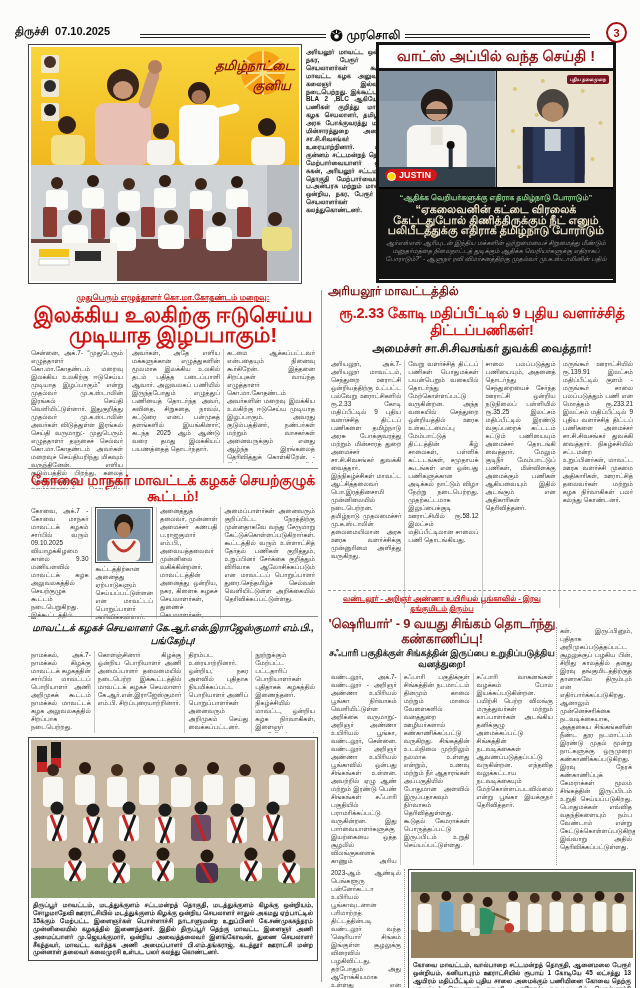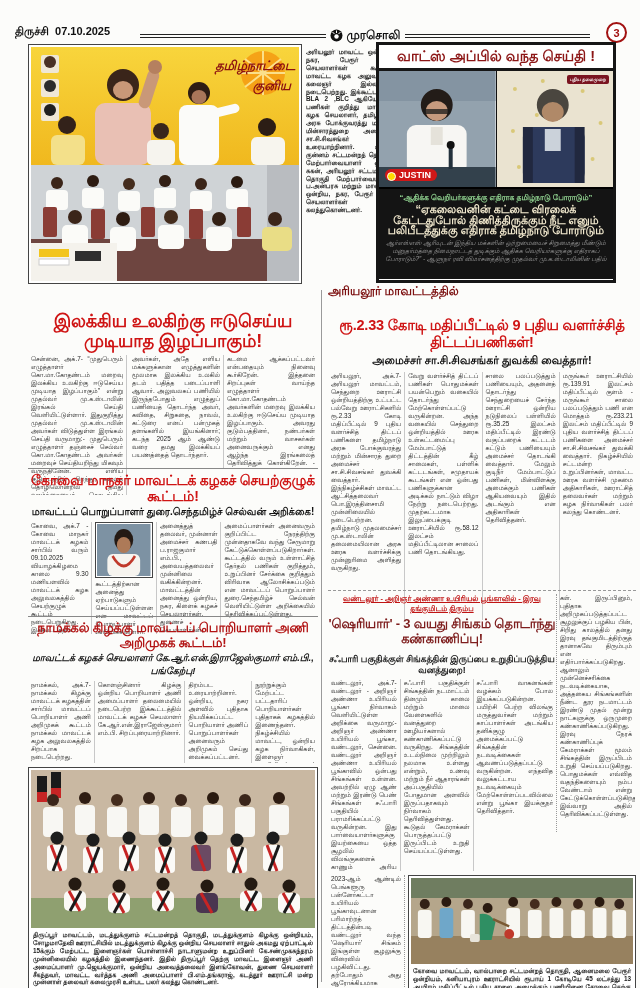--- a/index.html
+++ b/index.html
@@ -204,68 +204,67 @@
     <div class="wa-panel" style="height:92px;box-sizing:border-box;">
       <div class="wa-slogan">“ஆதிக்க வெறியர்களுக்கு எதிராக தமிழ்நாடு போராடும்”</div>
       <div class="wa-quote">“ஏகலைவனின் கட்டை விரலைக் கேட்டதுபோல் திணித்திருக்கும் நீட் எனும் பலிபீடத்துக்கு எதிராக தமிழ்நாடு போராடும்</div>
       <div class="wa-detail">ஆர்எஸ்எஸ் ஆரியுடன் இந்திய மக்களின் ஒற்றுமையைச் சிறுமைத்து மீண்டும் மனுதர்மத்தை நிலைநாட்டத் துடிக்கும் ஆதிக்க வெறியர்களுக்கு எதிராகப் போராடும்?” - ஆளுநர் ரவி விமர்சனத்திற்கு முதல்வர் மு.க.ஸ்டாலினின் பதில்</div>
     </div>
   </div>
 
   <div class="abs vrule" style="left:321px;top:290px;height:692px;"></div>
 
   <div class="abs" style="left:28px;top:293px;width:290px;">
-    <div class="headline" style="font-size:18px;line-height:20px;margin-top:18px;">இலக்கிய உலகிற்கு ஈடுசெய்ய முடியாத இழப்பாகும்!</div>
+    <div class="kicker">முதுபெரும் எழுத்தாளர் கொ.மா.கோதண்டம் மறைவு:</div>
+    <div class="headline" style="font-size:21px;line-height:20px;margin-top:2px;">இலக்கிய உலகிற்கு ஈடுசெய்ய முடியாத இழப்பாகும்!</div>
     <div style="display:flex;margin-top:4px;">
       <div class="col" style="width:92px;padding:0 3px;border-right:1px solid #c8c8c8;height:140px;overflow:hidden;">சென்னை, அக்.7- “முதுபெரும் எழுத்தாளர் கொ.மா.கோதண்டம் மறைவு இலக்கிய உலகிற்கு ஈடுசெய்ய முடியாத இழப்பாகும்” என்று முதல்வர் மு.க.ஸ்டாலின் இரங்கல் செய்தி வெளியிட்டுள்ளார். இதுகுறித்து முதல்வர் மு.க.ஸ்டாலின் அவர்கள் விடுத்துள்ள இரங்கல் செய்தி வருமாறு:- முதுபெரும் எழுத்தாளர் தஞ்சைச் செல்வர் கொ.மா.கோதண்டம் அவர்கள் மறைவுச் செய்தியறிந்து மிகவும் வருந்தினேன். எளிய குடும்பத்தில் பிறந்து, கலைத் தொழிலொன்றில் தமது வாழ்க்கையைத் தொடங்கிய திரு.கோதண்டம்</div>
       <div style="flex:1;padding-left:2px;">
         <div class="cols" style="height:114px;overflow:hidden;">
           <div class="col">அவர்கள், அதே எளிய மக்களுக்கான எழுத்துகளின் மூலமாக இலக்கிய உலகில் தடம் பதித்த படைப்பாளி ஆவார். அலுவலகப் பணியில் இருந்தபோதும் எழுத்துப் பணியைத் தொடர்ந்த அவர், கவிதை, சிறுகதை, நாவல், கட்டுரை எனப் பன்முகத் தளங்களில் இயங்கினார்; கடந்த 2025 ஆம் ஆண்டு வரை தமது இலக்கியப் பயணத்தைத் தொடர்ந்தார்.</div>
           <div class="col">கடமை ஆக்கப்பட்டவர் என்பதையும் நினைவு கூர்கிறேன். இத்தனை சிறப்புகள் வாய்ந்த எழுத்தாளர் கொ.மா.கோதண்டம் அவர்களின் மறைவு இலக்கிய உலகிற்கு ஈடுசெய்ய முடியாத இழப்பாகும். அவரது குடும்பத்தினர், நண்பர்கள் மற்றும் வாசகர்கள் அனைவருக்கும் எனது ஆழ்ந்த இரங்கலைத் தெரிவித்துக் கொள்கிறேன். - இவ்வாறு அதில் கூறப்பட்டுள்ளது.</div>
         </div>
       </div>
     </div>
   </div>
 
   <div class="abs" style="left:328px;top:284px;width:308px;">
     <div class="region-label">அரியலூர் மாவட்டத்தில்</div>
-    <div class="headline" style="font-size:14.5px;line-height:17px;margin-top:18px;">ரூ.2.33 கோடி மதிப்பீட்டில் 9 புதிய வளர்ச்சித் திட்டப்பணிகள்!</div>
+    <div class="headline" style="font-size:14.5px;line-height:17px;margin-top:6px;">ரூ.2.33 கோடி மதிப்பீட்டில் 9 புதிய வளர்ச்சித் திட்டப்பணிகள்!</div>
     <div class="subhead" style="font-size:11px;margin-top:3px;">அமைச்சர் சா.சி.சிவசங்கர் துவக்கி வைத்தார்!</div>
     <div class="cols" style="margin-top:4px;height:248px;overflow:hidden;">
       <div class="col">அரியலூர், அக்.7- அரியலூர் மாவட்டம், செந்துறை ஊராட்சி ஒன்றியத்திற்கு உட்பட்ட பல்வேறு ஊராட்சிகளில் ரூ.2.33 கோடி மதிப்பீட்டில் 9 புதிய வளர்ச்சித் திட்டப் பணிகளை தமிழ்நாடு அரசு போக்குவரத்து மற்றும் மின்சாரத் துறை அமைச்சர் சா.சி.சிவசங்கர் துவக்கி வைத்தார். இந்நிகழ்ச்சிகள் மாவட்ட ஆட்சித்தலைவர் பொ.இரத்தினசாமி முன்னிலையில் நடைபெற்றன. தமிழ்நாடு முதலமைச்சர் மு.க.ஸ்டாலின் தலைமையிலான அரசு ஊரக வளர்ச்சிக்கு முன்னுரிமை அளித்து வருகிறது.</div>
       <div class="col">வேறு வளர்ச்சித் திட்டப் பணிகள் பொதுமக்கள் பயன்பெறும் வகையில் தொடர்ந்து மேற்கொள்ளப்பட்டு வருகின்றன. அந்த வகையில் செந்துறை ஒன்றியத்தில் ஊரக உள்கட்டமைப்பு மேம்பாட்டுத் திட்டத்தின் கீழ் சாலைகள், பள்ளிக் கட்டடங்கள், சமுதாயக் கூடங்கள் என ஒன்பது பணிகளுக்கான அடிக்கல் நாட்டும் விழா நேற்று நடைபெற்றது. முதற்கட்டமாக இலுப்பைக்குடி ஊராட்சியில் ரூ.58.12 இலட்சம் மதிப்பீட்டிலான சாலைப் பணி தொடங்கியது.</div>
       <div class="col">சாலை பலப்படுத்தும் பணியையும், அதனைத் தொடர்ந்து செந்துறையைச் சேர்ந்த ஊராட்சி ஒன்றிய நடுநிலைப் பள்ளியில் ரூ.35.25 இலட்சம் மதிப்பீட்டில் இரண்டு வகுப்பறைக் கட்டடம் கட்டும் பணியையும் அமைச்சர் தொடங்கி வைத்தார். மேலும் குடிநீர் மேம்பாட்டுப் பணிகள், மின்விளக்கு அமைக்கும் பணிகள் ஆகியவையும் இதில் அடங்கும் என அதிகாரிகள் தெரிவித்தனர்.</div>
       <div class="col">மருங்கூர் ஊராட்சியில் ரூ.139.91 இலட்சம் மதிப்பீட்டில் குளம் - மருங்கூர் சாலை பலப்படுத்தும் பணி என மொத்தம் ரூ.233.21 இலட்சம் மதிப்பீட்டில் 9 புதிய வளர்ச்சித் திட்டப் பணிகளை அமைச்சர் சா.சி.சிவசங்கர் துவக்கி வைத்தார். நிகழ்ச்சியில் சட்டமன்ற உறுப்பினர்கள், மாவட்ட ஊரக வளர்ச்சி முகமை அதிகாரிகள், ஊராட்சித் தலைவர்கள் மற்றும் கழக நிர்வாகிகள் பலர் கலந்து கொண்டனர்.</div>
     </div>
   </div>
 
   <div class="abs" style="left:28px;top:468px;width:290px;border-top:1px solid #888;padding-top:3px;">
     <div class="headline" style="font-size:14px;line-height:16px;">கோவை மாநகர் மாவட்டக் கழகச் செயற்குழுக் கூட்டம்!</div>
-    <div class="subhead" style="font-size:10px;margin-top:2px;">மாவட்டப் பொறுப்பாளர் துரை.செந்தமிழ்ச் செல்வன் அறிக்கை!</div>
     <div class="cols" style="margin-top:3px;height:112px;overflow:hidden;">
       <div class="col">கோவை, அக்.7 - கோவை மாநகர் மாவட்டக் கழகம் சார்பில் வரும் 09.10.2025 வியாழக்கிழமை காலை 9.30 மணியளவில் மாவட்டக் கழக அலுவலகத்தில் செயற்குழுக் கூட்டம் நடைபெறுகிறது. இக்கூட்டத்தில் மாவட்டக் கழகப் பொறுப்பாளர் துரை.செந்தமிழ்ச் செல்வன் தலைமை தாங்குகிறார்.</div>
       <div class="col" style="display:flex;flex-direction:column;gap:2px;">
         <span class="photobox" style="display:block;padding:1px;">
           <svg width="100%" height="52" viewBox="0 0 62 52" preserveAspectRatio="none">
             <rect width="62" height="52" fill="#7d92a3"></rect>
             <circle cx="31" cy="16" r="11" fill="#241a14"></circle>
             <ellipse cx="31" cy="21" rx="8" ry="8" fill="#ad7a58"></ellipse>
             <rect x="12" y="30" width="38" height="22" rx="6" fill="#f6f4ef"></rect>
             <path d="M18 32 Q31 52 44 32" stroke="#c0392b" stroke-width="3" fill="none"></path>
           </svg>
         </span>
         <span class="col" style="display:block;">கூட்டத்திற்கான அனைத்து ஏற்பாடுகளும் செய்யப்பட்டுள்ளன என மாவட்டப் பொறுப்பாளர் அறிவித்துள்ளார்.</span>
       </div>
       <div class="col">அனைத்துத் தலைவர், முன்னாள் அமைச்சர் கணபதி ப.ராஜகுமார் எம்.பி., அவையத்தலைவர் முன்னிலை வகிக்கின்றனர். மாவட்டத்தின் அனைத்து ஒன்றிய, நகர, கிளைக் கழகச் செயலாளர்கள், துணைச் செயலாளர்கள், பேரவைக் குழு உறுப்பினர்கள் தவறாமல் கலந்துகொள்ள வேண்டும்.</div>
       <div class="col">அமைப்பாளர்கள் அனைவரும் குறிப்பிட்ட நேரத்திற்கு முன்னதாகவே வந்து சேருமாறு கேட்டுக்கொள்ளப்படுகிறார்கள். கூட்டத்தில் வரும் உள்ளாட்சித் தேர்தல் பணிகள் குறித்தும், உறுப்பினர் சேர்க்கை குறித்தும் விரிவாக ஆலோசிக்கப்படும் என மாவட்டப் பொறுப்பாளர் துரை.செந்தமிழ்ச் செல்வன் வெளியிட்டுள்ள அறிக்கையில் தெரிவிக்கப்பட்டுள்ளது.</div>
     </div>
   </div>
 
   <div class="abs" style="left:28px;top:616px;width:290px;border-top:1px solid #888;padding-top:3px;">
-    <div class="headline" style="font-size:13px;line-height:15px;color:#b21414;">நாமக்கல் கிழக்கு மாவட்டப் பொறியாளர் அணி அறிமுகக் கூட்டம்!</div>
     <div class="subhead" style="font-size:9.5px;margin-top:2px;font-style:italic;">மாவட்டக் கழகச் செயலாளர் கே.ஆர்.என்.இராஜேஸ்குமார் எம்.பி., பங்கேற்பு!</div>
     <div class="cols" style="margin-top:3px;height:82px;overflow:hidden;">
       <div class="col">நாமக்கல், அக்.7- நாமக்கல் கிழக்கு மாவட்டக் கழகத்தின் சார்பில் மாவட்டப் பொறியாளர் அணி அறிமுகக் கூட்டம் நாமக்கல் மாவட்டக் கழக அலுவலகத்தில் சிறப்பாக நடைபெற்றது.</div>
       <div class="col">கொளஞ்சினார் கிழக்கு ஒன்றிய பொறியாளர் அணி அமைப்பாளர் தலைமையில் நடைபெற்ற இக்கூட்டத்தில் மாவட்டக் கழகச் செயலாளர் கே.ஆர்.என்.இராஜேஸ்குமார் எம்.பி. சிறப்புரையாற்றினார்.</div>
       <div class="col">திறம்பட உரையாற்றினார். ஒன்றிய, நகர அளவில் புதிதாக நியமிக்கப்பட்ட பொறியாளர் அணிப் பொறுப்பாளர்கள் அனைவரும் அறிமுகம் செய்து வைக்கப்பட்டனர்.</div>
       <div class="col">நூற்றுக்கும் மேற்பட்ட பட்டதாரிப் பொறியாளர்கள் புதிதாகக் கழகத்தில் இணைந்தனர். நிகழ்ச்சியில் மாவட்ட, ஒன்றிய கழக நிர்வாகிகள், இளைஞர் அணியினர் பலர் கலந்து கொண்டனர்.</div>
     </div>
     <div class="photobox" style="margin-top:4px;">
       <svg width="100%" height="158" viewBox="0 0 284 158" preserveAspectRatio="none">
         <rect width="284" height="158" fill="#c9b8a2"></rect>
@@ -378,25 +377,25 @@
               <path d="M4 13 L15 33" stroke="#c62424" stroke-width="3"></path>
               <path d="M16 13 L5 33" stroke="#1a1a1a" stroke-width="3"></path>
             </g>
         </g>
       </svg>
       <div class="cap" style="padding:3px 2px 2px;">திருப்பூர் மாவட்டம், மடத்துக்குளம் சட்டமன்றத் தொகுதி, மடத்துக்குளம் கிழக்கு ஒன்றியம், சோழமாதேவி ஊராட்சியில் மடத்துக்குளம் கிழக்கு ஒன்றிய செயலாளர் சாதுல் அகமது ஏற்பாட்டில் 15க்கும் மேற்பட்ட இளைஞர்கள் பொள்ளாச்சி நாடாளுமன்ற உறுப்பினர் கே.சண்முகசுந்தரம் முன்னிலையில் கழகத்தில் இணைந்தனர். இதில் திருப்பூர் தெற்கு மாவட்ட இளைஞர் அணி அமைப்பாளர் மு.ஜெயக்குமார், ஒன்றிய அவைத்தலைவர் இளங்கோவன், துணை செயலாளர் சீகந்தவர், மாவட்ட வர்த்தக அணி அமைப்பாளர் பி.எம்.தங்கராஜ், கடத்தூர் ஊராட்சி மன்ற முன்னாள் தலைவர் கலைமுரசி உள்பட பலர் கலந்து கொண்டனர்.</div>
     </div>
   </div>
 
   <div class="abs" style="left:328px;top:590px;width:308px;border-top:1px dashed #999;padding-top:3px;">
-    <div style="display:flex;">
+    <div style="display:flex;align-items:flex-end;">
       <div style="width:228px;">
         <div class="kicker" style="font-size:7.4px;">வண்டலூர் - அறிஞர் அண்ணா உயிரியல் பூங்காவில் - இரவு தங்குமிடம் திரும்ப</div>
-        <div class="headline" style="font-size:13px;line-height:15px;color:#7e1d1d;margin-top:2px;">'ஷெரியார்' - 3 வயது சிங்கம் தொடர்ந்து கண்காணிப்பு!</div>
-        <div class="subhead" style="font-size:8.8px;margin-top:8px;">சஃபாரி பகுதிக்குள் சிங்கத்தின் இருப்பை உறுதிப்படுத்திய வனத்துறை!</div>
+        <div class="headline" style="font-size:13px;line-height:15px;color:#7e1d1d;margin-top:2px;">'ஷெரியார்' - 9 வயது சிங்கம் தொடர்ந்து கண்காணிப்பு!</div>
+        <div class="subhead" style="font-size:8.8px;margin-top:2px;">சஃபாரி பகுதிக்குள் சிங்கத்தின் இருப்பை உறுதிப்படுத்திய வனத்துறை!</div>
         <div class="cols" style="margin-top:3px;height:192px;overflow:hidden;">
           <div class="col">வண்டலூர், அக்.7- வண்டலூர் - அறிஞர் அண்ணா உயிரியல் பூங்கா நிர்வாகம் வெளியிட்டுள்ள அறிக்கை வருமாறு:- அறிஞர் அண்ணா உயிரியல் பூங்கா, வண்டலூர், சென்னை. வண்டலூர் அறிஞர் அண்ணா உயிரியல் பூங்காவில் ஒன்பது சிங்கங்கள் உள்ளன. அவற்றில் ஏழு ஆண் மற்றும் இரண்டு பெண் சிங்கங்கள் சஃபாரி பகுதியில் பராமரிக்கப்பட்டு வருகின்றன. இது பார்வையாளர்களுக்கு இயற்கையை ஒத்த சூழலில் விலங்குகளைக் காணும் அரிய வாய்ப்பை வழங்குகிறது. இரவு நேரங்களில் சிங்கங்கள் தங்குமிடங்களுக்குத் திரும்ப அழைக்கப்படுவது வழக்கம். இருந்தும், ஐந்து வயதான 'ஷெரியார்' எனும் ஆண் சிங்கம் கடந்த சில நாட்களாக இரவு தங்குமிடம் திரும்பாமல் சஃபாரி காட்டுப் பகுதிக்குள்ளேயே தங்கியுள்ளது. 2023-ஆம் ஆண்டு பெங்களூரு பன்னேர்கட்டா உயிரியல் பூங்காவிலிருந்து விலங்குப் பரிமாற்றத் திட்டத்தின் கீழ் இங்கு கொண்டுவரப்பட்டது.</div>
           <div class="col">சஃபாரி பகுதிக்குள் சிங்கத்தின் நடமாட்டம் தினமும் காலை மற்றும் மாலை வேளைகளில் வனத்துறை ஊழியர்களால் கண்காணிக்கப்பட்டு வருகிறது. சிங்கத்தின் உடல்நிலை முற்றிலும் நலமாக உள்ளது என்றும், உணவு மற்றும் நீர் ஆதாரங்கள் அப்பகுதியில் போதுமான அளவில் இருப்பதாகவும் நிர்வாகம் தெரிவித்துள்ளது. கூடுதல் கேமராக்கள் பொருத்தப்பட்டு இருப்பிடம் உறுதி செய்யப்பட்டுள்ளது.</div>
           <div class="col">சஃபாரி வாகனங்கள் வழக்கம் போல இயக்கப்படுகின்றன. பயிற்சி பெற்ற விலங்கு மருத்துவர்கள் மற்றும் காப்பாளர்கள் அடங்கிய தனிக்குழு அமைக்கப்பட்டு சிங்கத்தின் நடவடிக்கைகள் ஆவணப்படுத்தப்பட்டு வருகின்றன. எந்தவித வலுக்கட்டாய நடவடிக்கையும் மேற்கொள்ளப்படவில்லை என்று பூங்கா இயக்குநர் தெரிவித்தார்.</div>
         </div>
       </div>
       <div class="col" style="width:72px;padding:0 3px;border-left:1px dotted #999;height:238px;overflow:hidden;">கள். இருப்பினும், புதிதாக அறிமுகப்படுத்தப்பட்ட சூழலுக்குப் பழகிய பின், சிறிது காலத்தில் தனது இரவு தங்குமிடத்திற்குத் தானாகவே திரும்பும் என எதிர்பார்க்கப்படுகிறது. ஆனாலும் முன்னெச்சரிக்கை நடவடிக்கையாக, அத்தகைய சிங்கங்களின் நீண்ட தூர நடமாட்டம் இரண்டு முதல் மூன்று நாட்களுக்கு ஒருமுறை கண்காணிக்கப்படுகிறது. இரவு நேரக் கண்காணிப்புக் கேமராக்கள் மூலம் சிங்கத்தின் இருப்பிடம் உறுதி செய்யப்படுகிறது. பொதுமக்கள் எவ்வித வதந்திகளையும் நம்ப வேண்டாம் என்று கேட்டுக்கொள்ளப்படுகிறது. இவ்வாறு அதில் தெரிவிக்கப்பட்டுள்ளது.</div>
     </div>
     <div style="display:flex;margin-top:4px;">
       <div class="col" style="width:70px;padding:0 3px;border-right:1px dotted #999;height:150px;overflow:hidden;">2023-ஆம் ஆண்டில் பெங்களூரு பன்னேர்கட்டா உயிரியல் பூங்காவுடனான பரிமாற்றத் திட்டத்தின்படி வண்டலூர் வந்த 'ஷெரியார்' சிங்கம் இங்குள்ள சூழலுக்கு விரைவில் பழகிவிட்டது. தற்போதும் அது ஆரோக்கியமாக உள்ளது என வனத்துறை அதிகாரிகள் உறுதிப்படுத்தியுள்ளனர்.</div>

